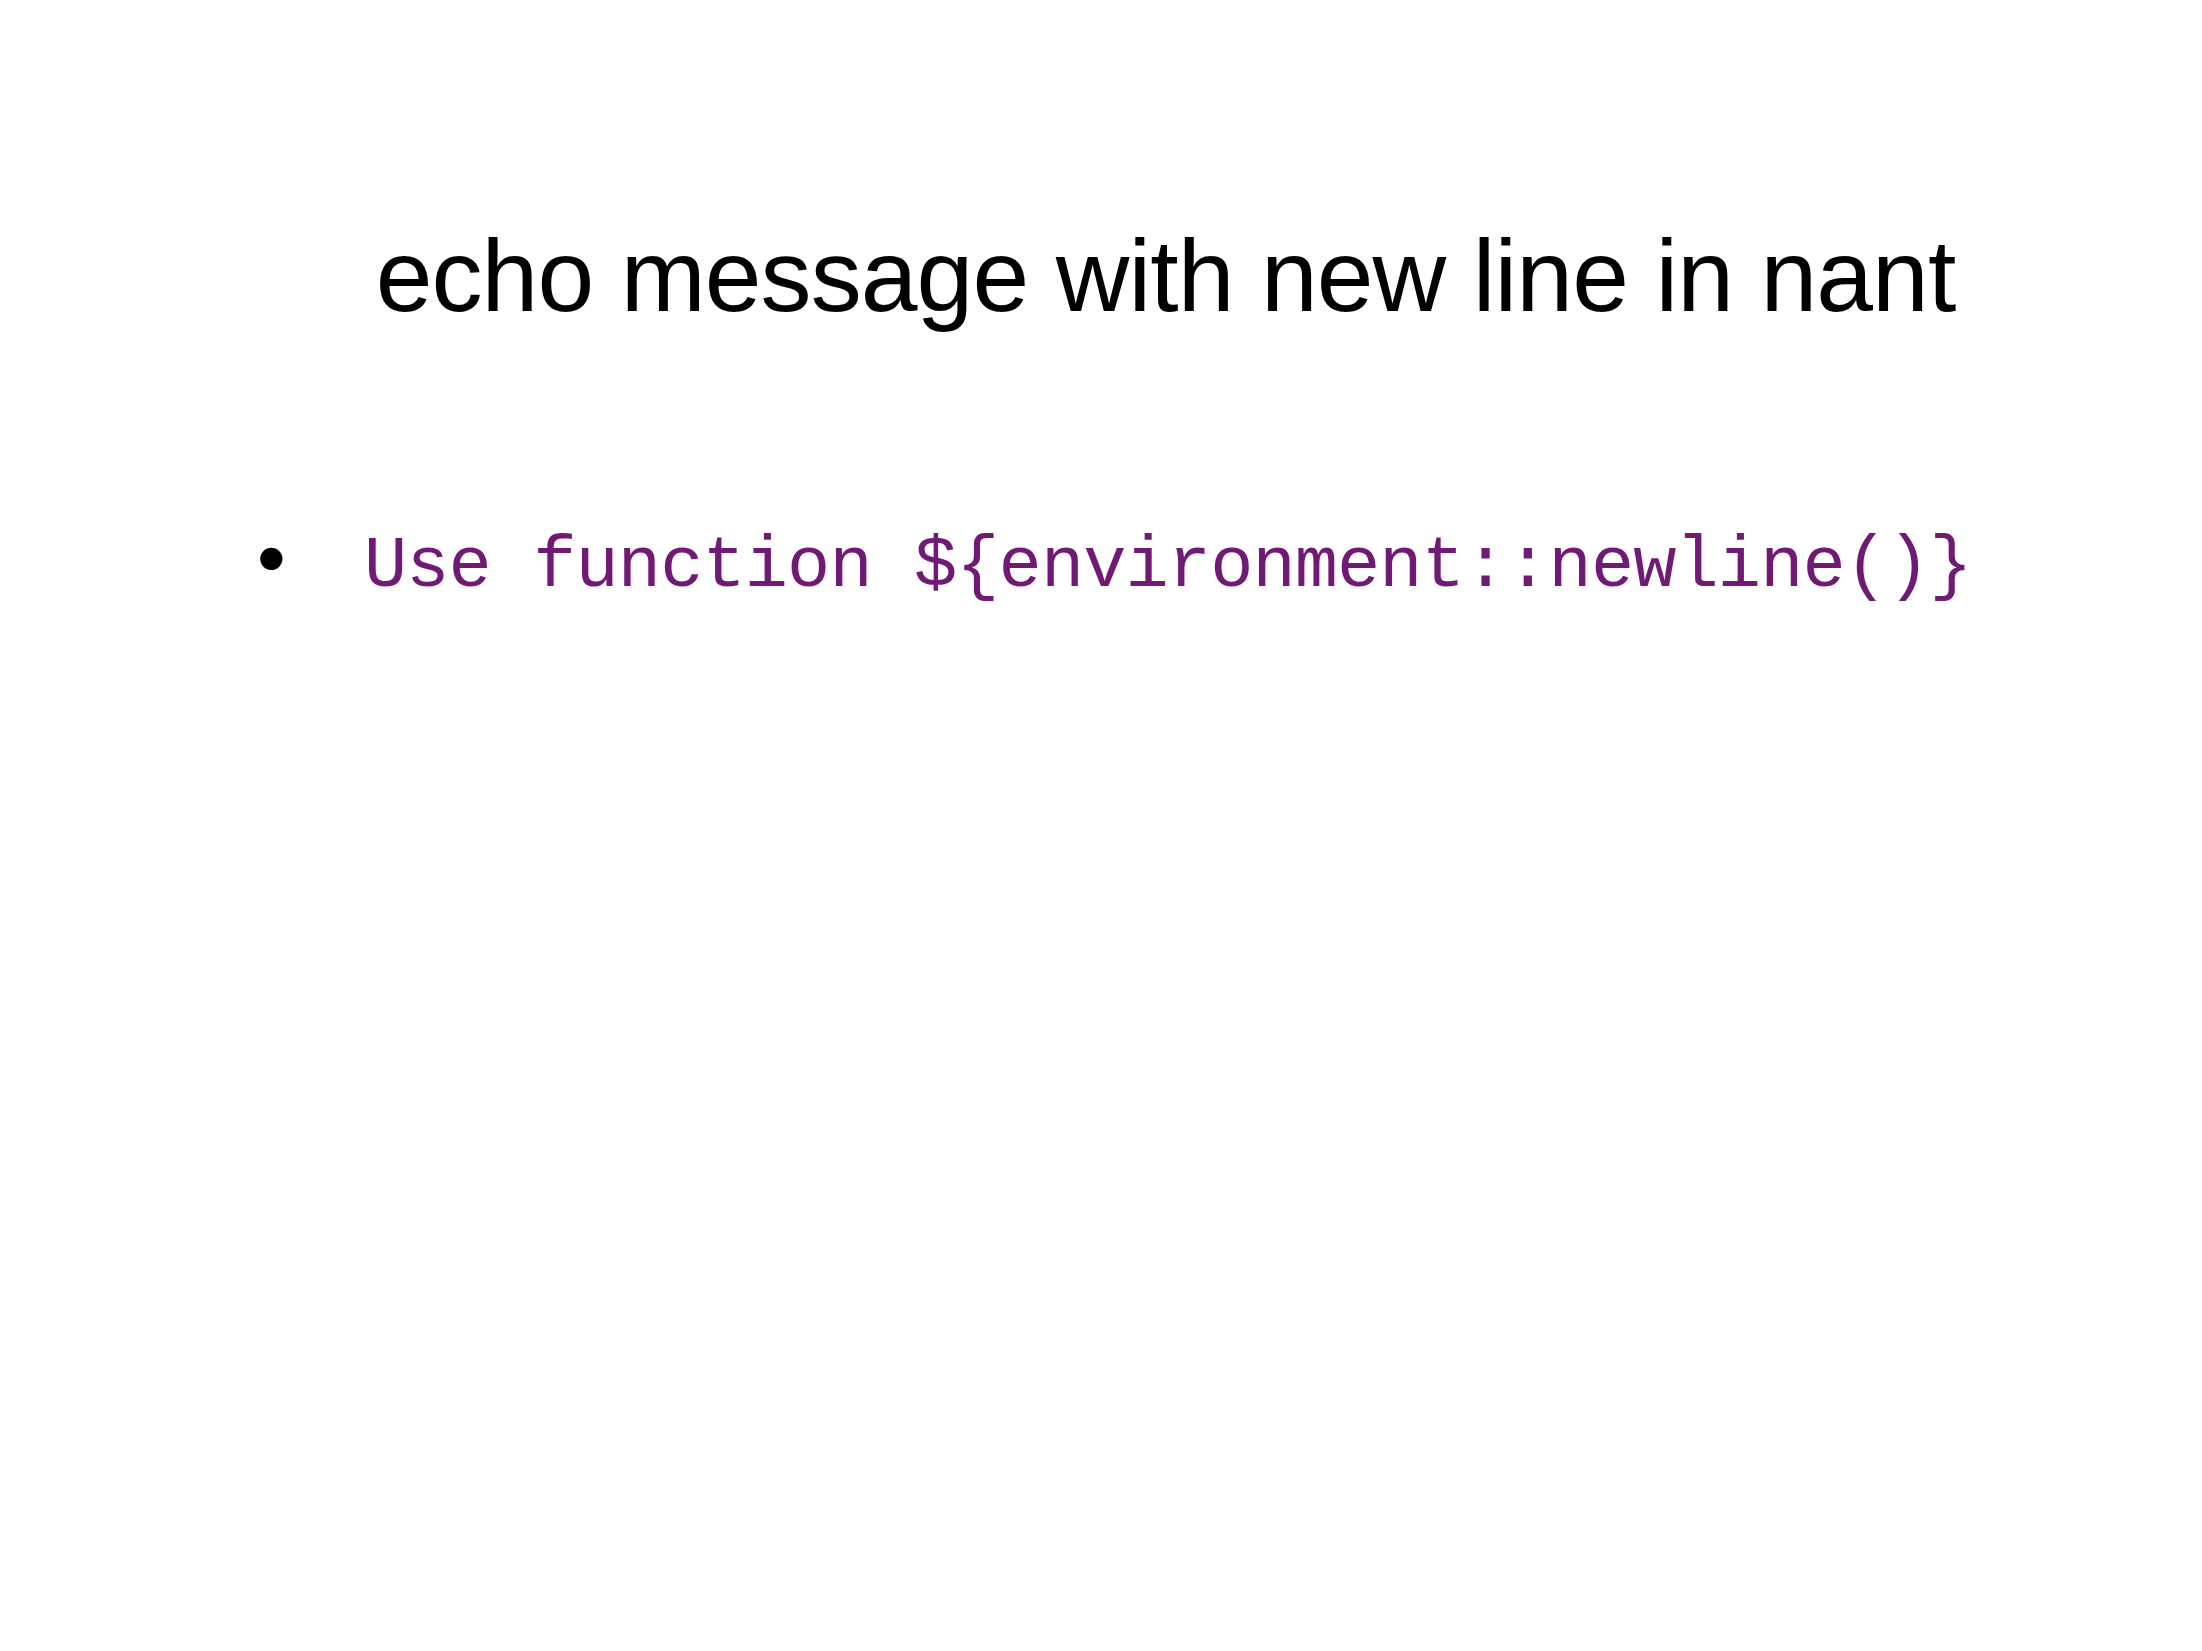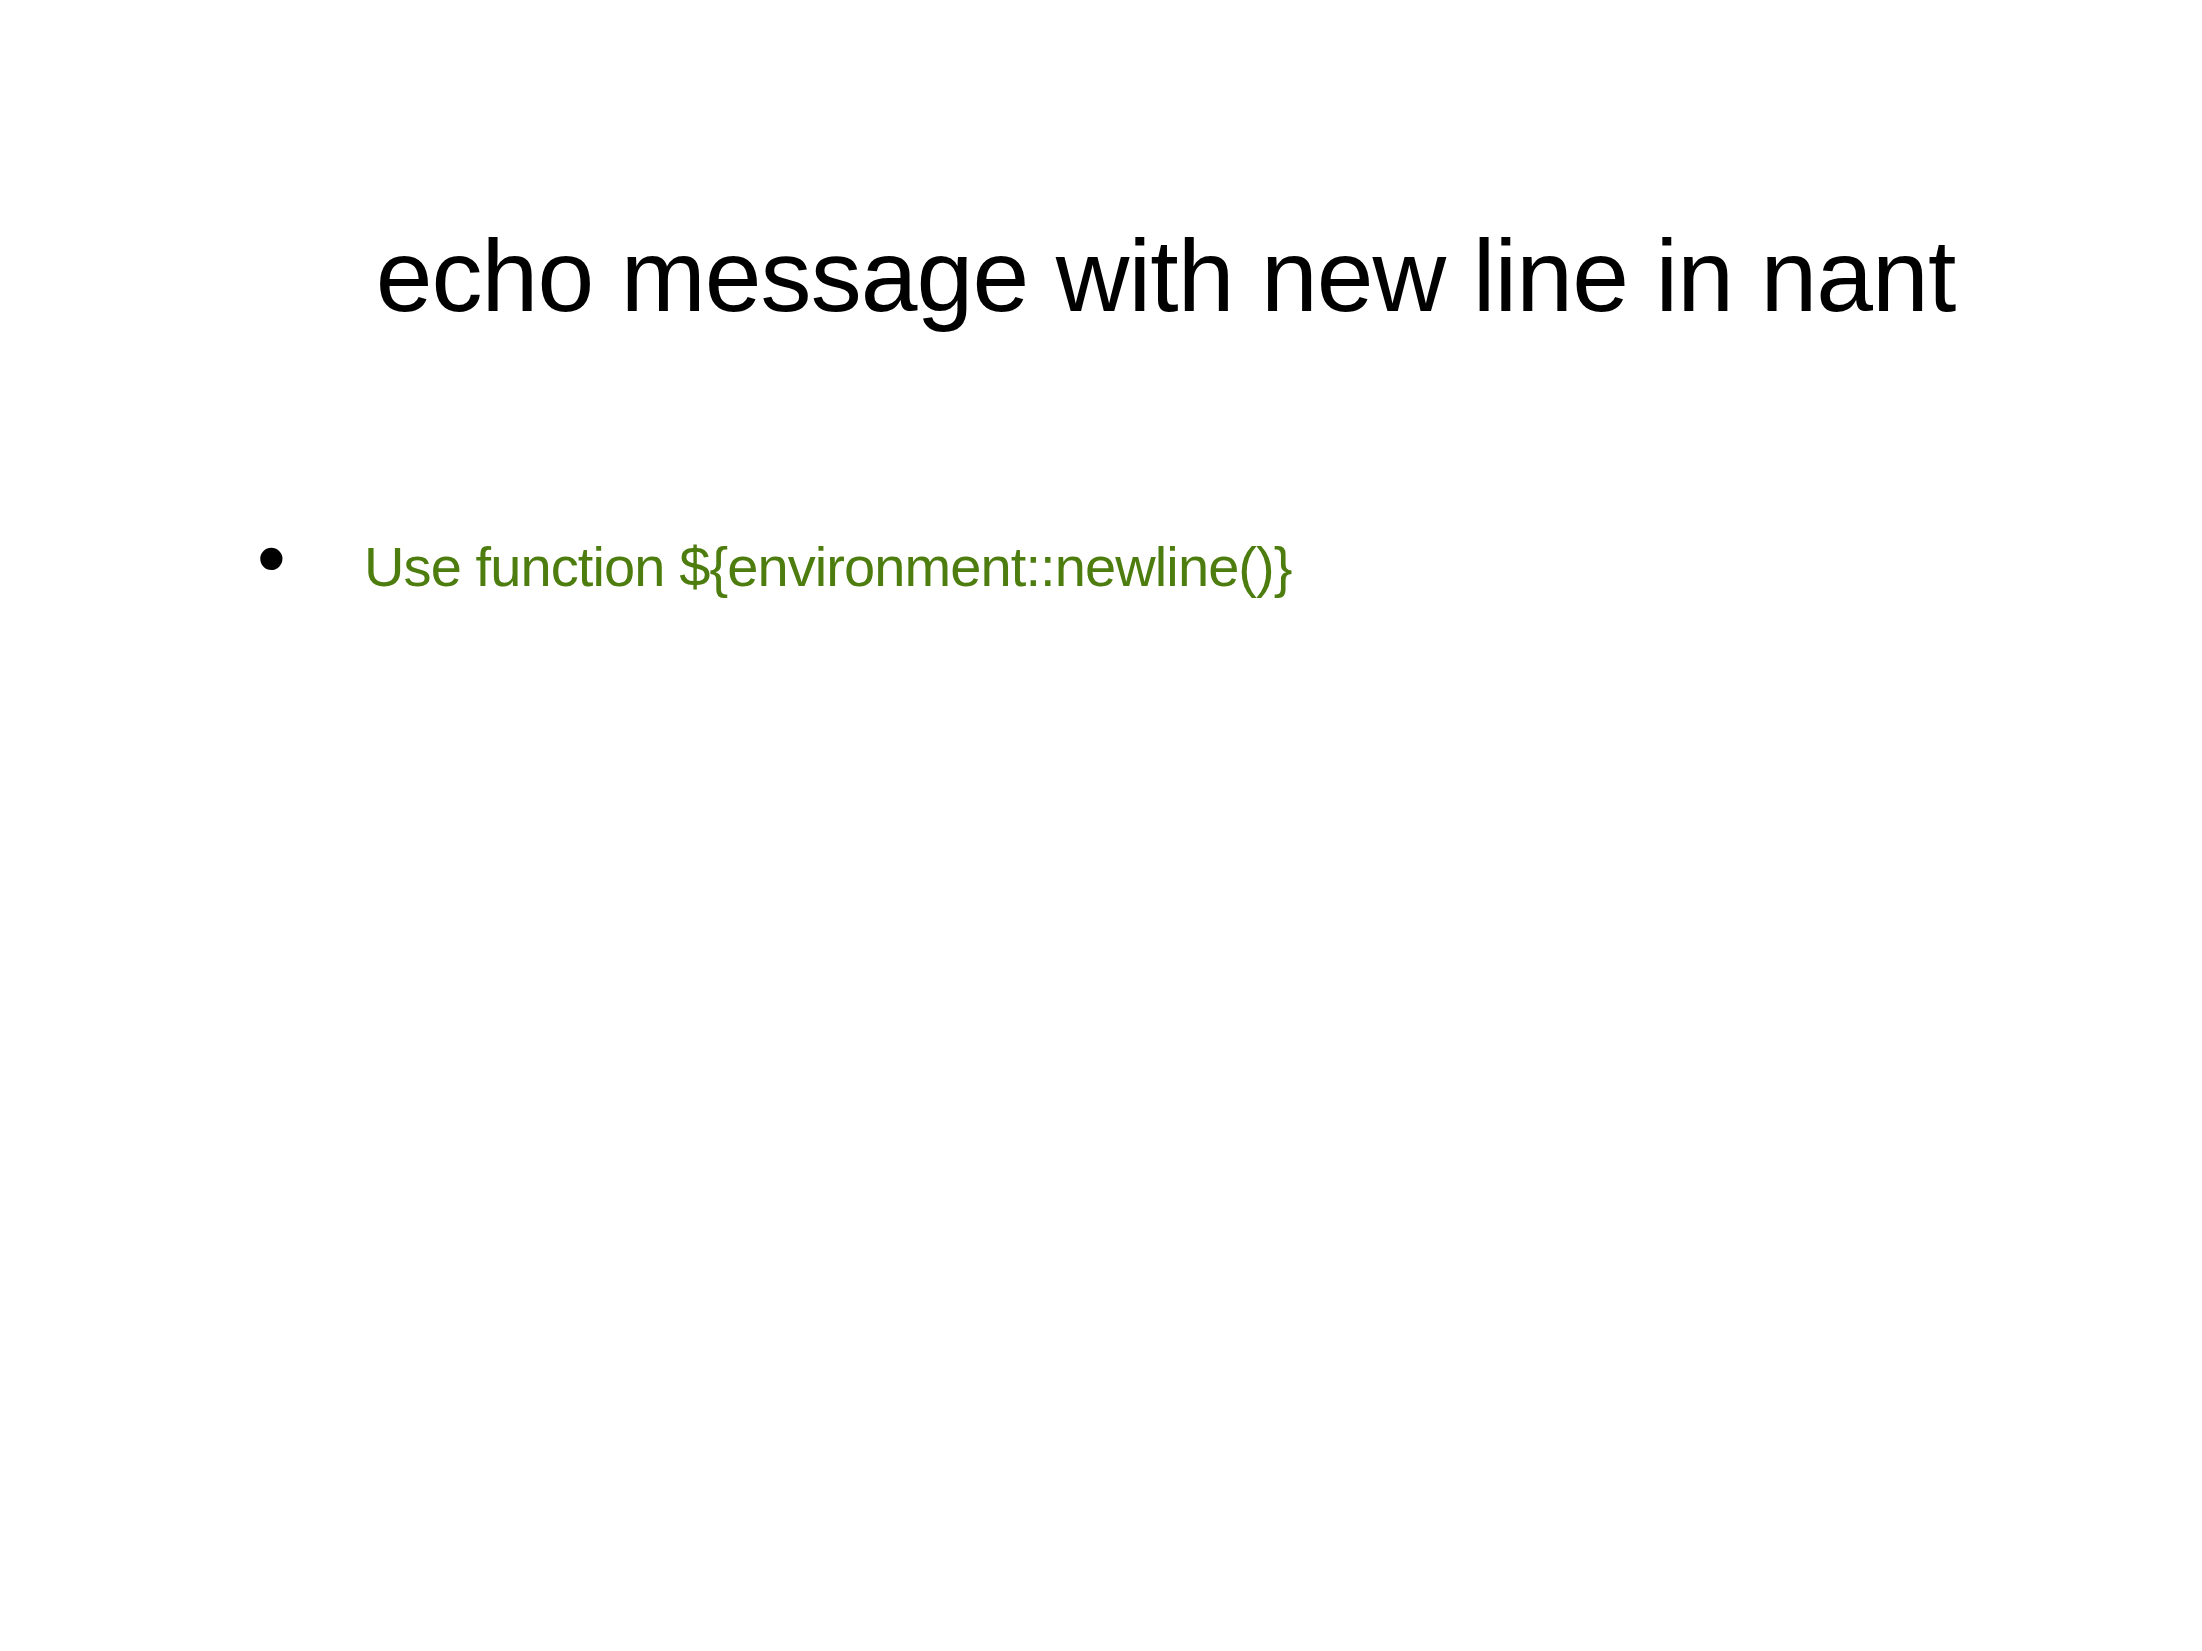--- a/index.html
+++ b/index.html
@@ -41,25 +41,26 @@
     color: #000000;
   }
   .bullet-glyph {
     font-size: 82px;
     line-height: 1.2;
     width: 83px;
     flex: 0 0 83px;
     color: #000000;
   }
   .bullet-text {
-    font-size: 56px;
+    font-size: 72px;
     line-height: 1.2;
     letter-spacing: -0.9px;
-    color: #4d7c0f;
+    color: #701a75;
     white-space: nowrap;
+    font-family: Liberation Mono, monospace;
   }
 </style>
 </head>
 <body>
 
 <div class="slide">
   <h1 class="slide-title">echo message with new line in nant</h1>
 
   <div class="bullet-list">
     <div class="bullet-item">

